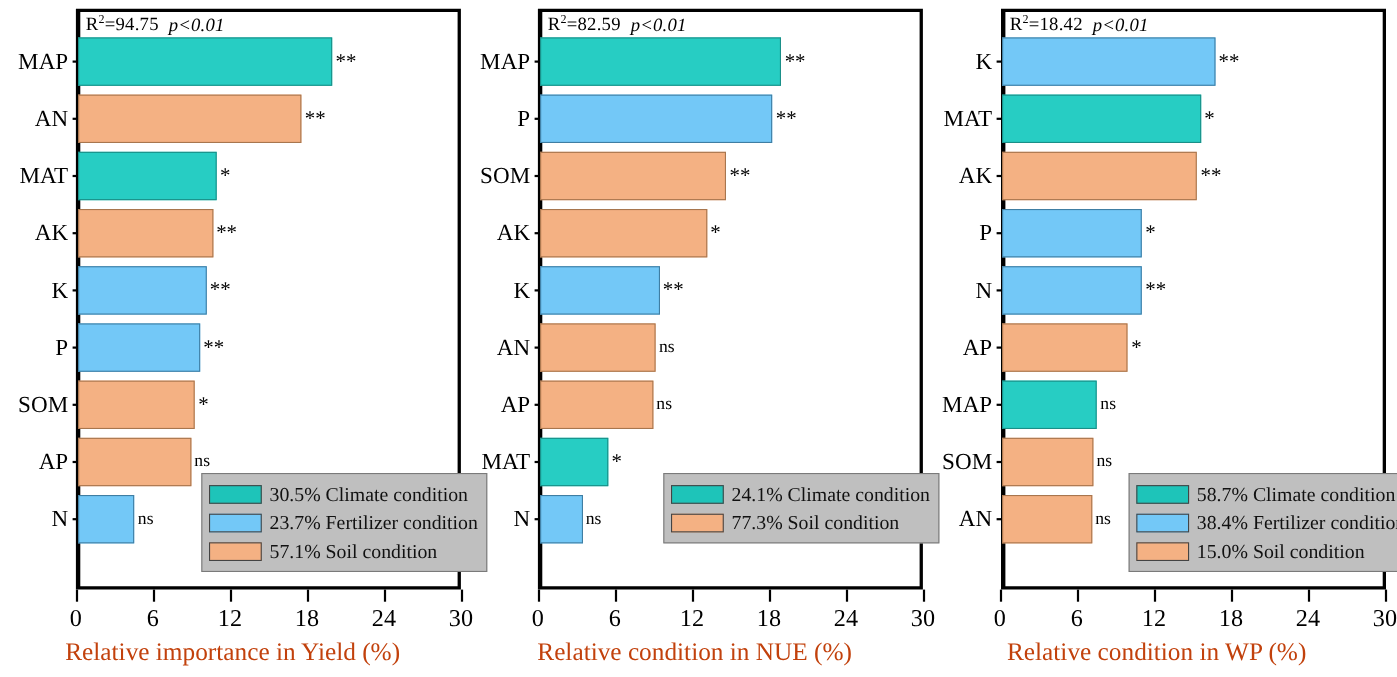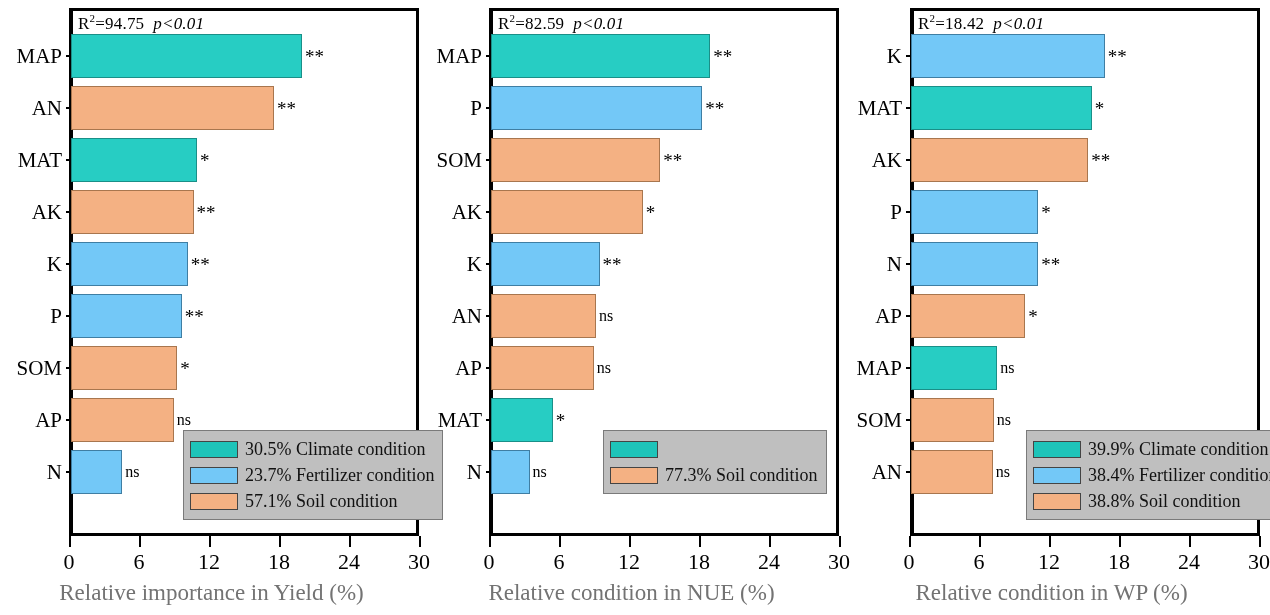--- a/index.html
+++ b/index.html
@@ -63,21 +63,21 @@
   
   .xticks{position:absolute;left:69px;top:536px;width:350px;height:12px;}
   .xtick{position:absolute;top:0;width:0;height:11px;border-left:2.5px solid #000;}
   .xlabels{position:absolute;left:69px;top:549px;width:350px;height:30px;}
   .xlabel{
     position:absolute;top:0;transform:translateX(-50%);
     font-size:22px;color:#000;
   }
   .axtitle{
     position:absolute;left:0;top:580px;width:423px;text-align:center;
-    font-size:23px;color:#737373;
+    font-size:23px;color:#c2410c;
   }
 
   
   .legend{
     position:absolute;
     background:#bfbfbf;border:1.5px solid #7a7a7a;
     padding:5px 8px 5px 6px;
   }
   .lgrow{display:flex;align-items:center;height:26px;}
   .swatch{
@@ -296,20 +296,21 @@
         <div class="xlabel" style="left: 70px;">6</div>
         <div class="xlabel" style="left: 140px;">12</div>
         <div class="xlabel" style="left: 210px;">18</div>
         <div class="xlabel" style="left: 280px;">24</div>
         <div class="xlabel" style="left: 350px;">30</div>
       </div>
       <div class="axtitle">Relative condition in NUE (%)</div>
       <div class="legend" style="left: 183px; top: 430px;">
         <div class="lgrow">
           <div class="swatch climate"></div>
+          <div class="lgtext">24.1% Climate condition</div>
         </div>
         <div class="lgrow">
           <div class="swatch soil"></div>
           <div class="lgtext">77.3% Soil condition</div>
         </div>
       </div>
     </div>
     <div class="panel p2">
       <div class="frame"></div>
       <div class="stats"><span>R</span><sup>2</sup><span>=18.42</span><span class="pv">p&lt;0.01</span></div>
@@ -402,25 +403,25 @@
         <div class="xlabel" style="left: 70px;">6</div>
         <div class="xlabel" style="left: 140px;">12</div>
         <div class="xlabel" style="left: 210px;">18</div>
         <div class="xlabel" style="left: 280px;">24</div>
         <div class="xlabel" style="left: 350px;">30</div>
       </div>
       <div class="axtitle">Relative condition in WP (%)</div>
       <div class="legend" style="left: 186px; top: 430px;">
         <div class="lgrow">
           <div class="swatch climate"></div>
-          <div class="lgtext">39.9% Climate condition</div>
+          <div class="lgtext">58.7% Climate condition</div>
         </div>
         <div class="lgrow">
           <div class="swatch fert"></div>
           <div class="lgtext">38.4% Fertilizer condition</div>
         </div>
         <div class="lgrow">
           <div class="swatch soil"></div>
-          <div class="lgtext">38.8% Soil condition</div>
+          <div class="lgtext">15.0% Soil condition</div>
         </div>
       </div>
     </div>
   </div>
 
 </body></html>

